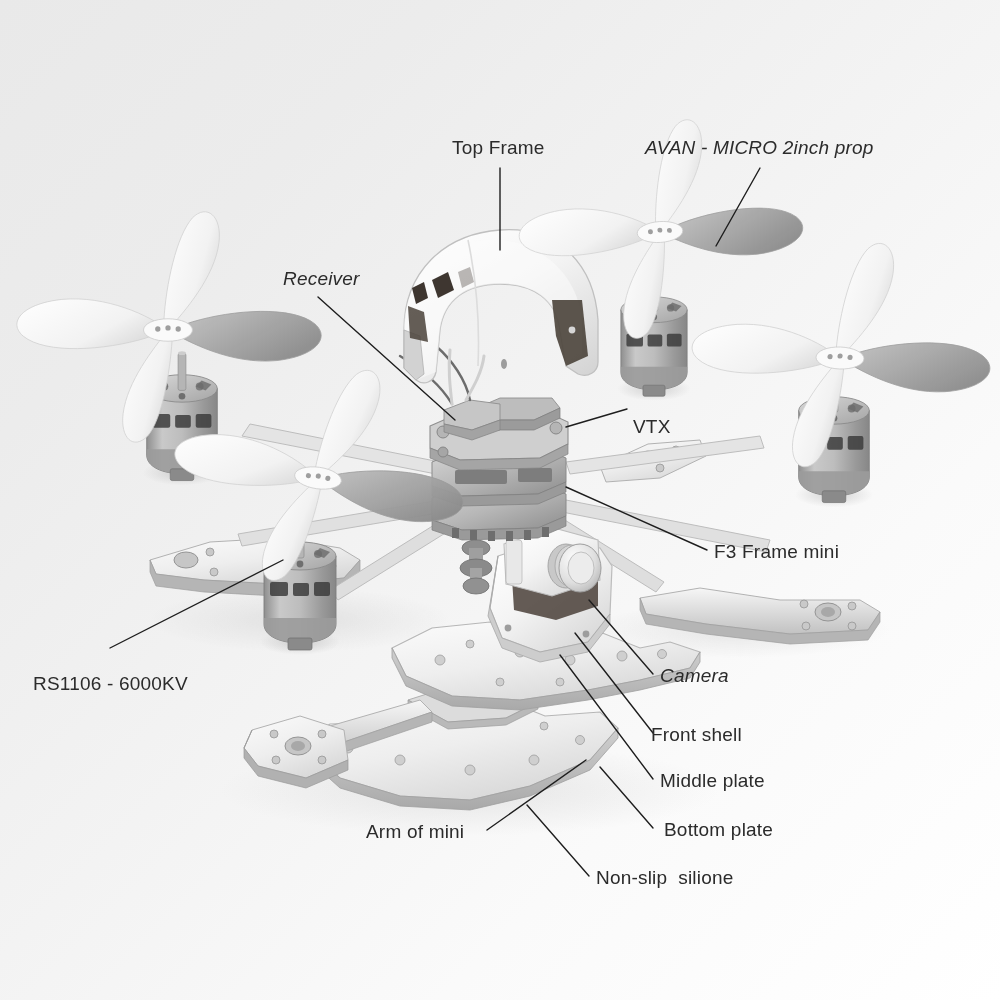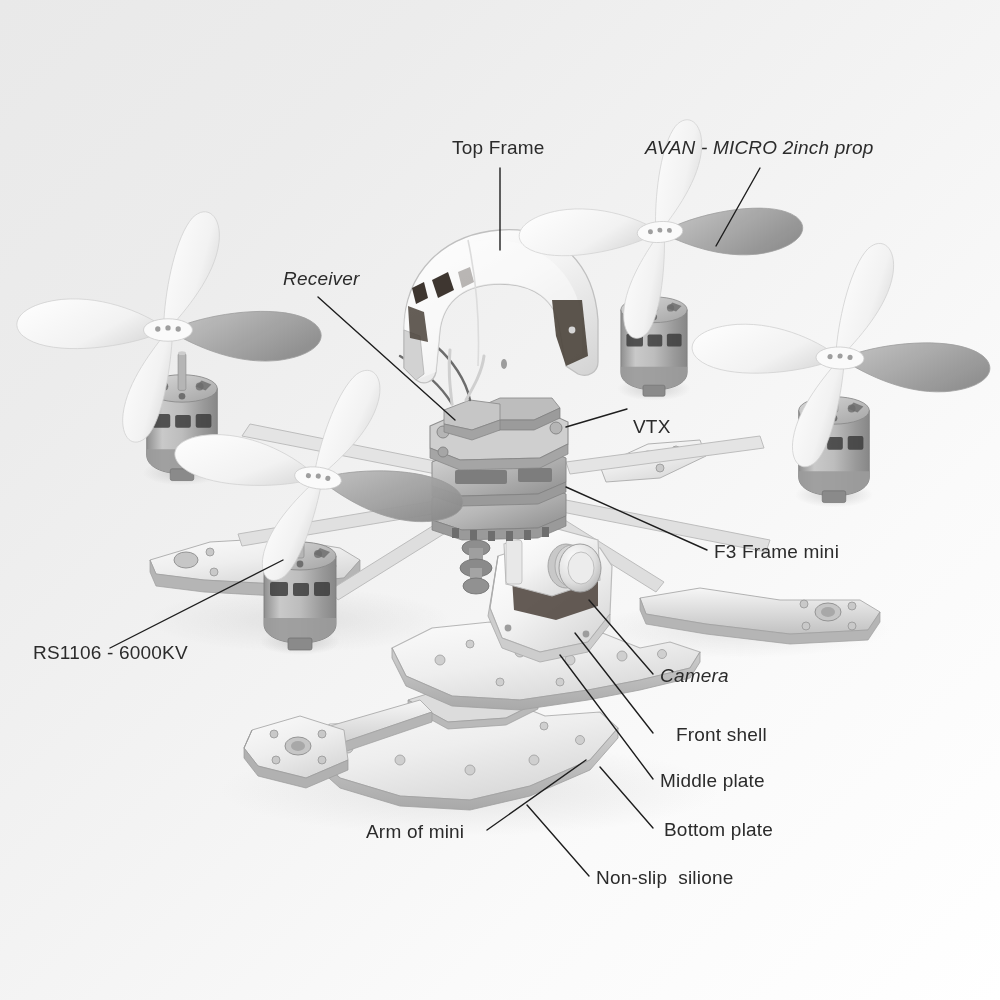--- a/index.html
+++ b/index.html
@@ -332,22 +332,22 @@
         <polyline points="487,830 586,760"></polyline>
       </g>
   </svg>
 
   <div id="labelLayer">
       <div class="label" style="left: 452px; top: 138px; color: rgb(43, 43, 43);">Top Frame</div>
       <div class="label" style="left: 645px; top: 138px; color: rgb(43, 43, 43); font-style: italic;">AVAN - MICRO 2inch prop</div>
       <div class="label" style="left: 283px; top: 269px; color: rgb(43, 43, 43); font-style: italic;">Receiver</div>
       <div class="label" style="left: 633px; top: 401px; color: rgb(43, 43, 43); margin-top: 16px;">VTX</div>
       <div class="label" style="left: 714px; top: 542px; color: rgb(43, 43, 43);">F3 Frame mini</div>
-      <div class="label" style="left: 33px; top: 643px; color: rgb(43, 43, 43);">RS1106 - 6000KV</div>
+      <div class="label" style="left: 33px; top: 674px; color: rgb(43, 43, 43);">RS1106 - 6000KV</div>
       <div class="label" style="left: 660px; top: 666px; color: rgb(43, 43, 43); font-style: italic;">Camera</div>
-      <div class="label" style="left: 676px; top: 725px; color: rgb(43, 43, 43);">Front shell</div>
+      <div class="label" style="left: 651px; top: 725px; color: rgb(43, 43, 43);">Front shell</div>
       <div class="label" style="left: 660px; top: 771px; color: rgb(43, 43, 43);">Middle plate</div>
       <div class="label" style="left: 664px; top: 820px; color: rgb(43, 43, 43);">Bottom plate</div>
       <div class="label" style="left: 596px; top: 868px; color: rgb(43, 43, 43);">Non-slip  silione</div>
       <div class="label" style="left: 366px; top: 822px; color: rgb(43, 43, 43);">Arm of mini</div>
     </div>
 
 </div>
 
 </body></html>

